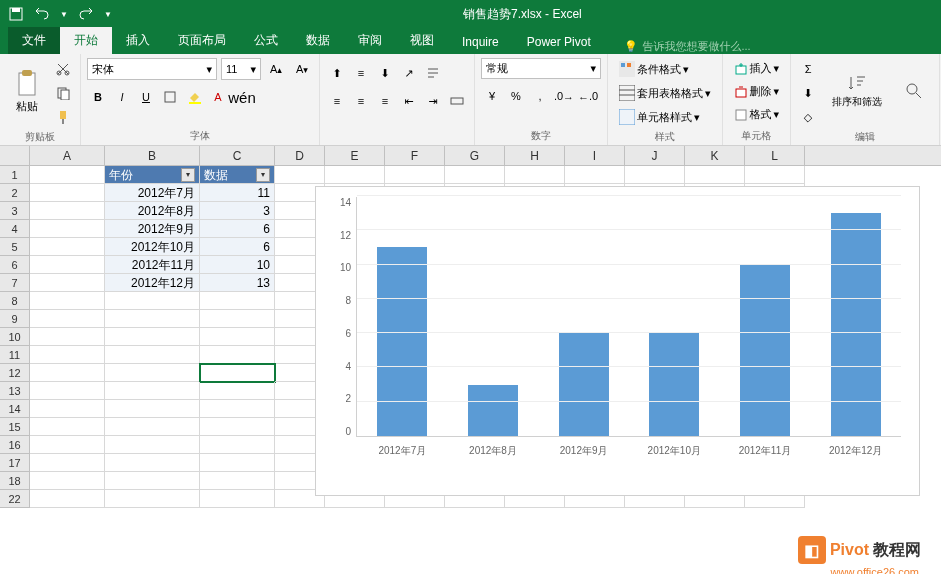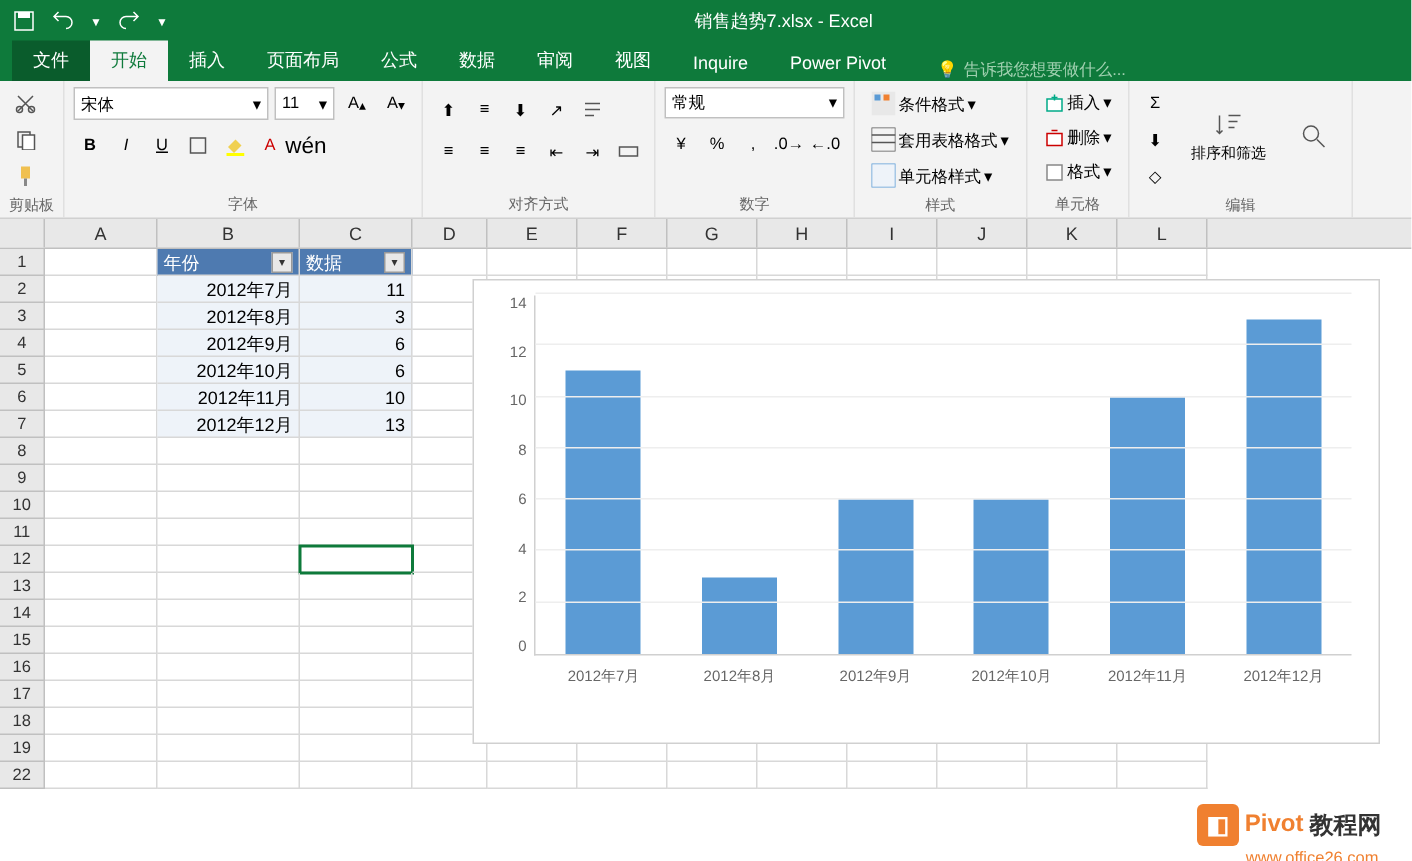--- a/index.html
+++ b/index.html
@@ -107,20 +107,27 @@
   <div class="tab">Power Pivot</div>
   <div class="tell-me">
     <span>💡</span>
     <span>告诉我您想要做什么...</span>
   </div>
 </div>
 
 <div class="ribbon">
   <div class="group">
     <div class="group-content">
+      <button class="btn btn-large">
+        <svg width="24" height="28">
+            <rect x="4" y="4" width="16" height="22" fill="#fff" stroke="#888"></rect>
+            <rect x="7" y="1" width="10" height="6" rx="2" fill="#c0a050"></rect>
+          </svg>
+        <span>粘贴</span>
+      </button>
       <div class="stack">
         <button class="small-btn">
             <svg width="14" height="14">
               <path d="M2 2 L12 12 M12 2 L2 12" stroke="#555"></path>
               <circle cx="3" cy="11" r="2" fill="none" stroke="#555"></circle>
               <circle cx="11" cy="11" r="2" fill="none" stroke="#555"></circle>
             </svg>
           </button>
         <button class="small-btn">
             <svg width="14" height="14">
@@ -204,21 +211,20 @@
         <button class="small-btn">≡</button>
         <button class="small-btn">⇤</button>
         <button class="small-btn">⇥</button>
         <button class="small-btn">
             <svg width="14" height="14">
               <rect x="1" y="4" width="12" height="6" fill="none" stroke="#555"></rect>
             </svg>
           </button>
       </div>
     </div>
-    <div class="group-label">对齐方式</div>
   </div>
 
   <div class="group">
     <div class="group-content stack">
       <div class="dropdown" style="width:120px;">
           <span>常规</span>
           <span>▾</span>
         </div>
       <div class="icon-row">
         <button class="small-btn">¥</button>
@@ -558,35 +564,20 @@
         <div class="cell" style="width: 60px;"></div>
         <div class="cell" style="width: 60px;"></div>
         <div class="cell" style="width: 60px;"></div>
         <div class="cell" style="width: 60px;"></div>
         <div class="cell" style="width: 60px;"></div>
         <div class="cell" style="width: 60px;"></div>
         <div class="cell" style="width: 60px;"></div>
       </div>
       <div class="row">
         <div class="row-h">18</div>
-        <div class="cell" style="width: 75px;"></div>
-        <div class="cell" style="width: 95px;"></div>
-        <div class="cell" style="width: 75px;"></div>
-        <div class="cell" style="width: 50px;"></div>
-        <div class="cell" style="width: 60px;"></div>
-        <div class="cell" style="width: 60px;"></div>
-        <div class="cell" style="width: 60px;"></div>
-        <div class="cell" style="width: 60px;"></div>
-        <div class="cell" style="width: 60px;"></div>
-        <div class="cell" style="width: 60px;"></div>
-        <div class="cell" style="width: 60px;"></div>
-        <div class="cell" style="width: 60px;"></div>
-      </div>
-      <div class="row">
-        <div class="row-h">19</div>
         <div class="cell" style="width: 75px;"></div>
         <div class="cell" style="width: 95px;"></div>
         <div class="cell" style="width: 75px;"></div>
         <div class="cell" style="width: 50px;"></div>
         <div class="cell" style="width: 60px;"></div>
         <div class="cell" style="width: 60px;"></div>
         <div class="cell" style="width: 60px;"></div>
         <div class="cell" style="width: 60px;"></div>
         <div class="cell" style="width: 60px;"></div>
         <div class="cell" style="width: 60px;"></div>

